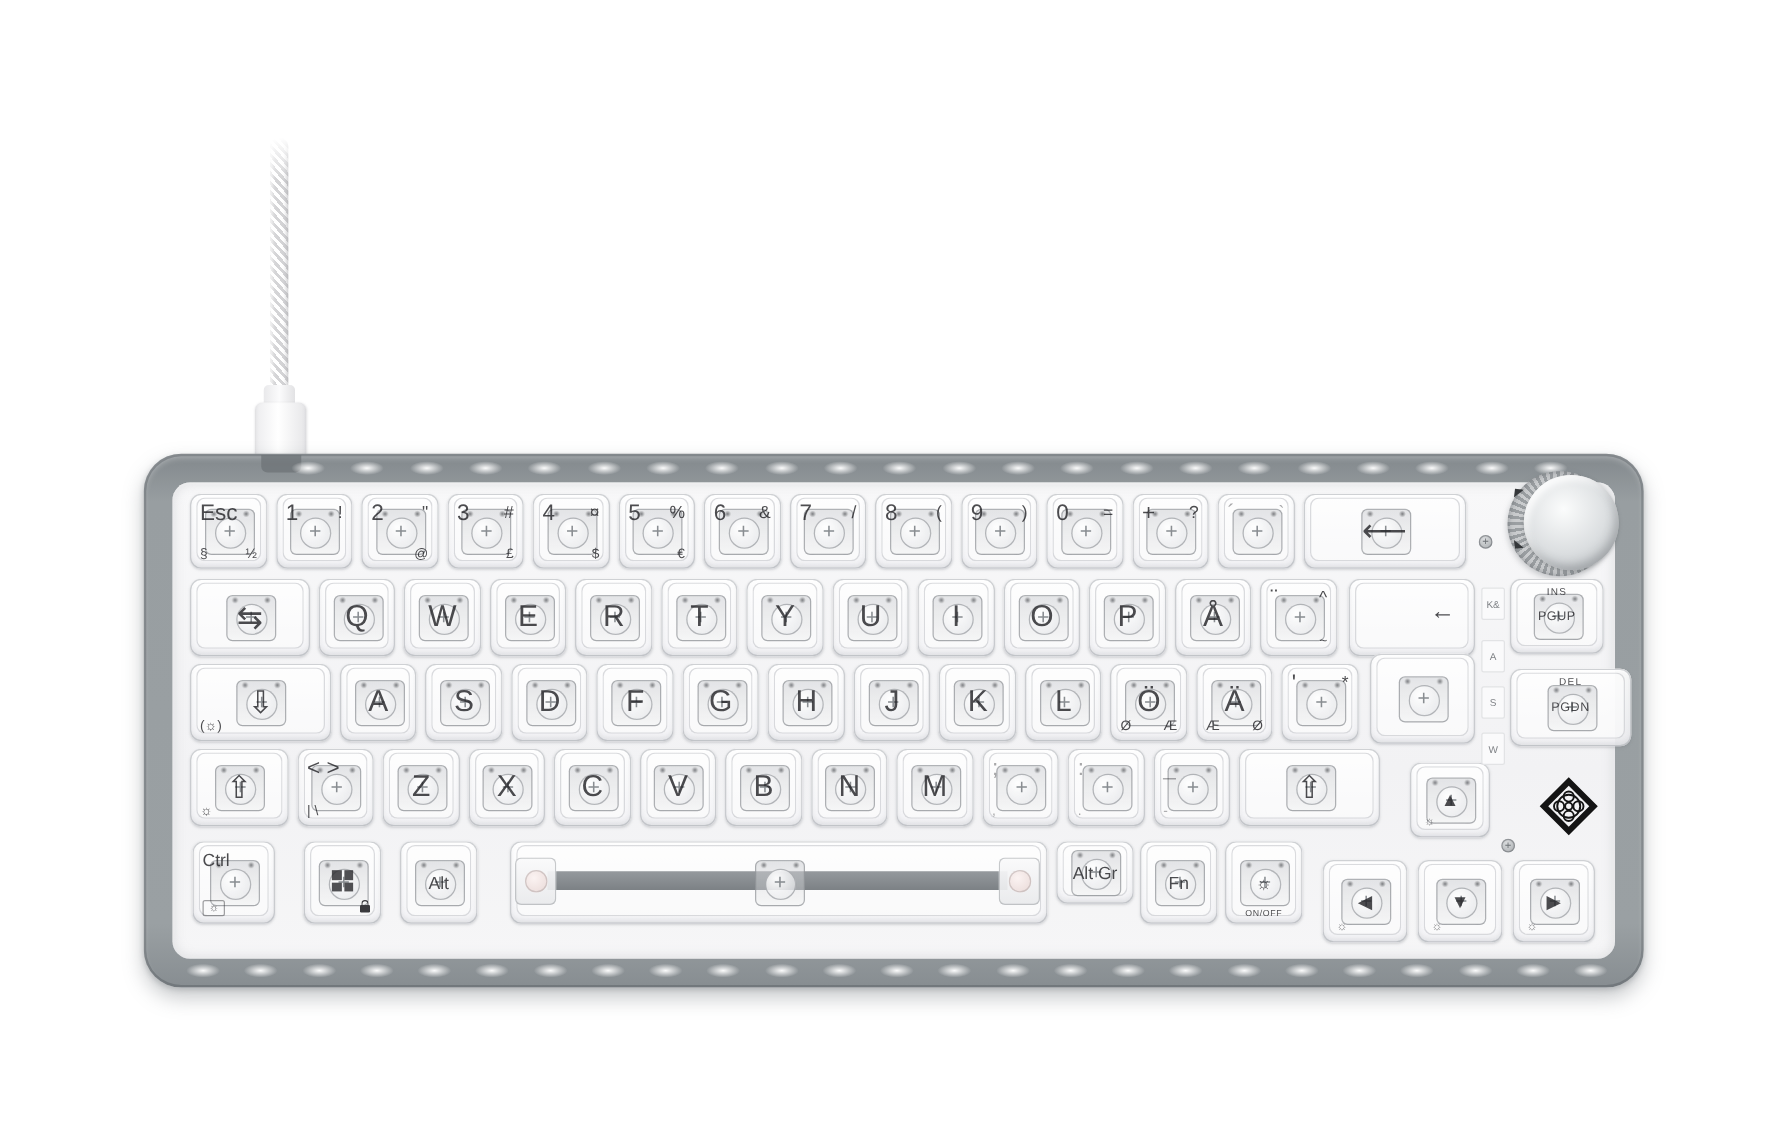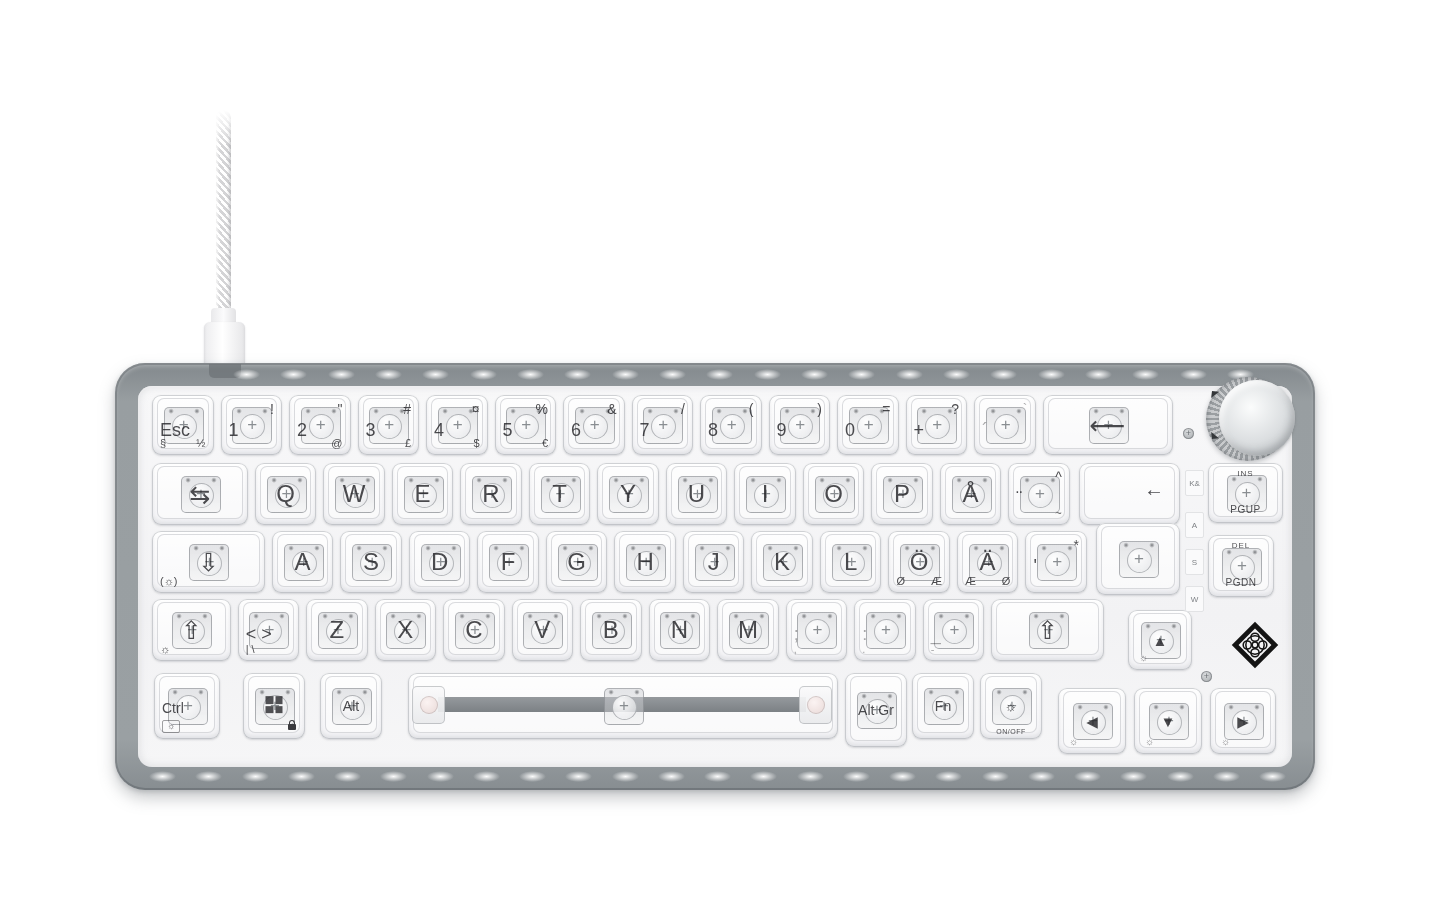--- a/index.html
+++ b/index.html
@@ -41,36 +41,36 @@
     border:1.5px solid rgba(128,132,137,.6);
     background:radial-gradient(4px 4px at 16% 9%,rgba(62,64,68,.65),transparent 70%),
                radial-gradient(4px 4px at 84% 9%,rgba(62,64,68,.65),transparent 70%),
                linear-gradient(180deg,rgba(203,205,209,.5),rgba(235,236,238,.35));}
   .sw::before{content:"";position:absolute;left:50%;top:50%;width:23px;height:23px;margin:-12px 0 0 -12px;
     border-radius:50%;border:1px solid rgba(138,141,146,.6);
     background:radial-gradient(circle at 35% 30%,rgba(255,255,255,.95),rgba(222,224,228,.55));}
   .sw::after{content:"+";position:absolute;left:0;right:0;top:50%;transform:translateY(-54%);
     text-align:center;font-size:17px;color:rgba(118,122,127,.85);}
   .key span{position:absolute;color:#202024;opacity:.8;z-index:2;line-height:1;}
-  .tl{left:8px;top:6px;font-size:18px;margin-top:20px;}
+  .tl{left:8px;top:6px;font-size:18px;}
   .tr{right:8px;top:7px;font-size:14px;}
   .bl{left:8px;bottom:6px;font-size:11px;}
   .br{right:8px;bottom:6px;font-size:11px;opacity:.6;}
   .c{left:0;right:0;top:0;bottom:0;display:flex;align-items:center;justify-content:center;font-size:24px;}
   .sub{left:0;right:0;bottom:4px;text-align:center;font-size:7px;letter-spacing:.5px;opacity:.55;}
   .key.big .c{font-size:25px;}
   .key.small .c{font-size:14px;}
   .key.small .tl{font-size:14px;top:8px;}
   .key.faint span{opacity:.38;}
   .key.arrow .c{font-size:15px;}
   .key.arrow .bl{font-size:10px;left:11px;bottom:7px;opacity:.6;}
   .boxed{border:1px solid rgba(45,45,50,.55);border-radius:2px;padding:1px 4px;font-size:9px !important;}
   .navt{left:0;right:0;top:7px;text-align:center;font-size:8px;letter-spacing:1px;opacity:.4;}
   .navb{left:0;right:0;top:50%;transform:translateY(-40%);text-align:center;font-size:10px;
-    letter-spacing:.5px;color:#74787c;opacity:.85;margin-top:16px;}
+    letter-spacing:.5px;color:#74787c;opacity:.85;}
   .enter-arrow{position:absolute;right:16px;top:16px;font-size:20px;color:#222;opacity:.8;z-index:2;}
 
   
   .winlogo{position:absolute;left:50%;top:50%;transform:translate(-50%,-58%);width:17px;height:17px;
     display:grid;grid-template-columns:1fr 1fr;grid-template-rows:1fr 1fr;gap:2px;z-index:2;}
   .winlogo i{background:#2b2b2e;opacity:.82;}
   .lock{position:absolute;right:9px;bottom:9px;width:8px;height:6px;background:#3a3a3e;border-radius:1px;z-index:2;}
   .lock::before{content:"";position:absolute;left:1px;top:-4px;width:4px;height:4px;
     border:1.3px solid #3a3a3e;border-bottom:none;border-radius:3px 3px 0 0;}
 
@@ -446,21 +446,21 @@
       <div class="key small" style="left: 320px; top: 673px; width: 62px; height: 66px;">
         <div class="sw"></div>
         <span class="c">Alt</span>
       </div>
       <div class="key space" style="left: 408px; top: 673px; width: 430px; height: 66px;">
         <div class="stab-bar"></div>
         <div class="stab" style="left: 4px;"></div>
         <div class="stab" style="right: 6px;"></div>
         <div class="sw"></div>
       </div>
-      <div class="key small" style="left: 845px; top: 673px; width: 62px; height: 74px;">
+      <div class="key small" style="left: 845px; top: 673px; width: 62px; height: 50px;">
         <div class="sw"></div>
         <span class="c">Alt Gr</span>
       </div>
       <div class="key small" style="left: 912px; top: 673px; width: 62px; height: 66px;">
         <div class="sw"></div>
         <span class="c">Fn</span>
       </div>
       <div class="key small" style="left: 980px; top: 673px; width: 62px; height: 66px;">
         <div class="sw"></div>
         <span class="c">☼</span>
@@ -470,21 +470,21 @@
         <span class="enter-arrow">←</span>
       </div>
       <div class="key" style="left: 1096px; top: 523px; width: 84px; height: 72px;">
         <div class="sw"></div>
       </div>
       <div class="key" style="left: 1208px; top: 463px; width: 75px; height: 60px;">
         <div class="sw"></div>
         <span class="navt">INS</span>
         <span class="navb">PGUP</span>
       </div>
-      <div class="key" style="left: 1208px; top: 535px; width: 66px; height: 62px;">
+      <div class="key" style="left: 1208px; top: 535px; width: 97px; height: 62px;">
         <div class="sw"></div>
         <span class="navt">DEL</span>
         <span class="navb">PGDN</span>
       </div>
       <div class="key arrow" style="left: 1128px; top: 610px; width: 64px; height: 60px;">
         <div class="sw"></div>
         <span class="c">▲</span>
         <span class="bl">☼</span>
       </div>
       <div class="key arrow" style="left: 1058px; top: 688px; width: 68px; height: 66px;">

